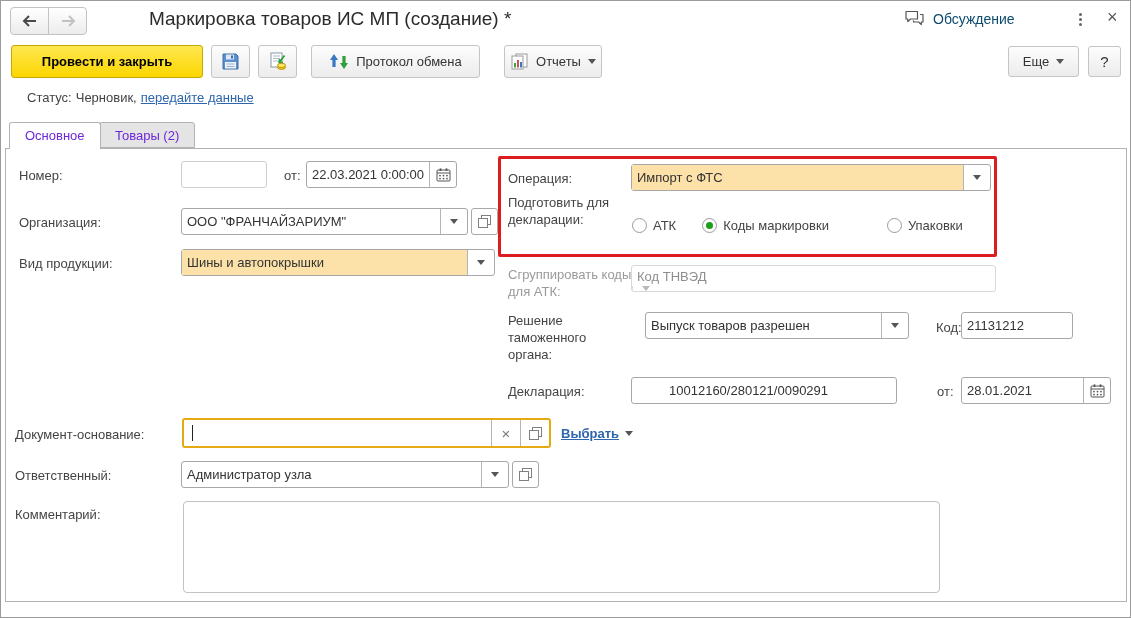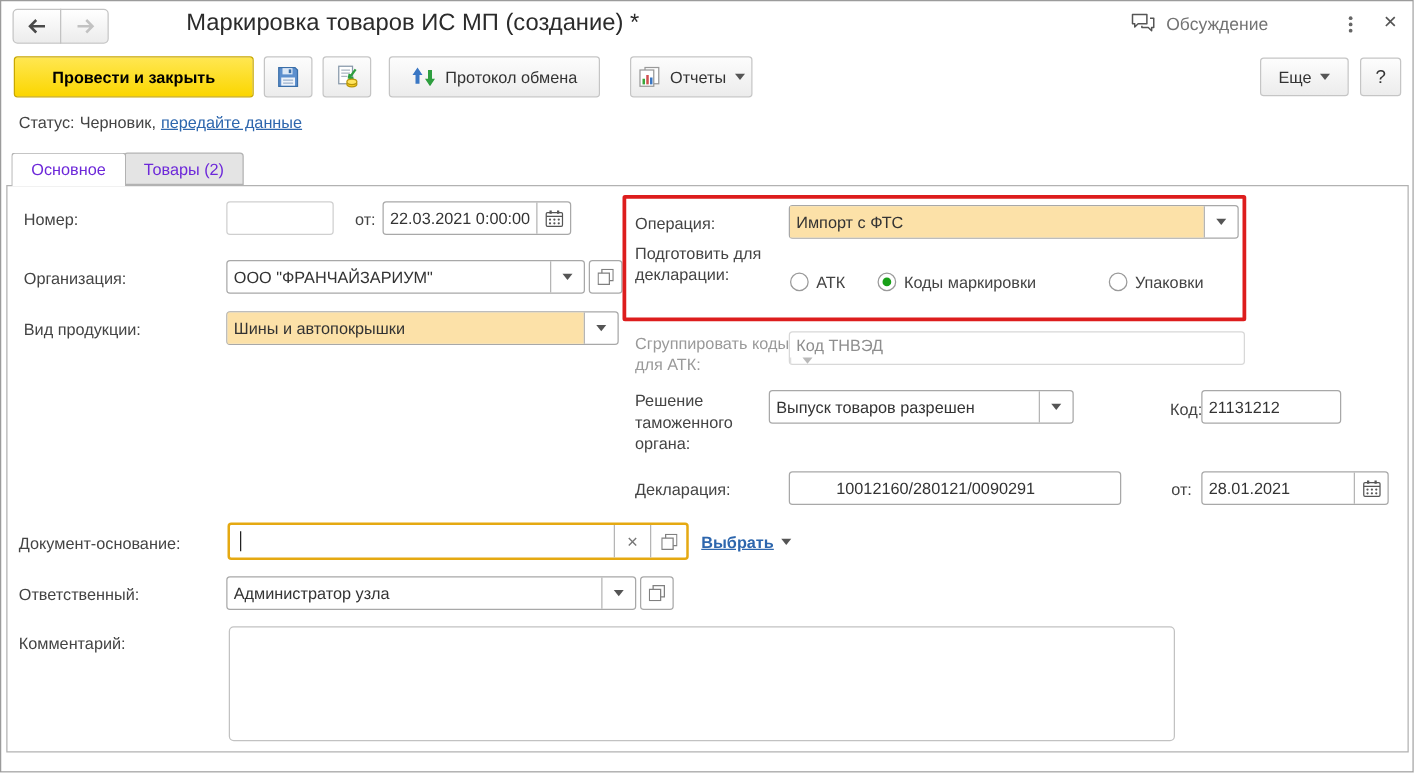--- a/index.html
+++ b/index.html
@@ -11,42 +11,42 @@
   .window *{box-sizing:border-box;}
 
   
   .navgroup{position:absolute; left:9px; top:6px; display:flex;}
   .navbtn{width:39px; height:28px; border:1px solid #c3c3c3; background:linear-gradient(#ffffff,#ececec);
           display:flex; align-items:center; justify-content:center;}
   .navbtn.first{border-radius:4px 0 0 4px;}
   .navbtn.second{border-radius:0 4px 4px 0; margin-left:-1px;}
   .title{position:absolute; left:148px; top:7px; font-size:19px; color:#2b2b2b; white-space:nowrap;}
   .discussion{position:absolute; left:903px; top:9px; display:flex; align-items:center; gap:8px;
-              color:#737373; font-size:14px; cursor:pointer;}
+              color:#0c4a6e; font-size:14px; cursor:pointer;}
   .dots{position:absolute; left:1072px; top:10px; display:flex; flex-direction:column; gap:2px; padding:2px 6px; cursor:pointer;}
   .dots i{width:3px; height:3px; border-radius:50%; background:#666;}
   .closex{position:absolute; left:1100px; top:4px; font-size:18px; color:#555; padding:2px 6px; cursor:pointer;}
 
   
   .btn{position:absolute; border:1px solid #c5c5c5; border-radius:3px;
        background:linear-gradient(#fdfdfd,#ececec); display:flex; align-items:center; justify-content:center;
        gap:7px; color:#333; cursor:pointer; white-space:nowrap;}
   .btn-primary{background:linear-gradient(#ffe751,#fbd600); border-color:#c9a800; font-weight:bold; color:#000;}
   #btn-post-close{left:10px; top:44px; width:192px; height:33px; font-size:13px;}
   #btn-save{left:210px; top:44px; width:39px; height:33px;}
   #btn-post{left:257px; top:44px; width:39px; height:33px;}
   #btn-protocol{left:310px; top:44px; width:169px; height:33px;}
   #btn-reports{left:503px; top:44px; width:98px; height:33px;}
   #btn-more{left:1007px; top:45px; width:71px; height:31px;}
   #btn-help{left:1087px; top:45px; width:33px; height:31px; font-size:15px;}
 
   .arrow-down{width:0; height:0; border-left:4px solid transparent; border-right:4px solid transparent; border-top:5px solid #555;}
 
   
-  .status{position:absolute; left:14px; top:89px; white-space:nowrap;}
+  .status{position:absolute; left:26px; top:89px; white-space:nowrap;}
   .status span{margin-right:4px;}
   .link{color:#2d66ad; text-decoration:underline; cursor:pointer;}
 
   
   .tab{position:absolute; top:121px; height:26px; line-height:25px; padding:0 15px;
        border:1px solid #b2b2b2; border-radius:3px 3px 0 0; cursor:pointer; color:#6d28d9;}
   .tab.active{left:8px; height:27px; background:#fff; border-bottom:none; z-index:3;}
   .tab.inactive{left:98px; background:#e4e4e4; z-index:1;}
   .panel{position:absolute; left:4px; top:147px; width:1122px; height:454px;
          border:1px solid #b2b2b2; background:#fff; z-index:0;}
@@ -79,21 +79,21 @@
   #lbl-oper{left:507px; top:169px;}          #fld-oper{left:630px; top:163px; width:360px;}
   #lbl-prepare{left:507px; top:193px; width:112px;}
   .radios{position:absolute; left:631px; top:217px; display:flex; align-items:center; z-index:4;}
   .radio{display:flex; align-items:center; gap:6px; cursor:pointer; color:#444;}
   .rc{width:15px; height:15px; border-radius:50%; border:1px solid #9a9a9a; background:#fff; position:relative;}
   .rc.sel::after{content:""; position:absolute; left:3px; top:3px; width:7px; height:7px; border-radius:50%; background:#18a018;}
   #radio2{margin-left:26px;} #radio3{margin-left:58px;}
   #lbl-group{left:507px; top:265px; width:128px; color:#9a9a9a;}
   #fld-group{left:630px; top:264px; width:365px;}
   #lbl-customs{left:507px; top:311px; width:120px;}
-  #fld-customs{left:614px; top:311px; width:244px;}
+  #fld-customs{left:644px; top:311px; width:264px;}
   #lbl-code{left:935px; top:318px;}          #fld-code{left:960px; top:311px; width:112px;}
   #lbl-decl{left:507px; top:382px;}          #fld-decl{left:630px; top:376px; width:266px;padding-left:32px;}
   #lbl-decl-ot{left:936px; top:382px;}       #fld-date2{left:960px; top:376px; width:150px;}
   #lbl-basedoc{left:14px; top:425px;}
   #fld-basedoc{left:181px; top:417px; width:369px; height:30px; border:2px solid #e5a912;}
   #fld-basedoc .seg{width:29px;}
   #link-choose{position:absolute; left:560px; top:425px; display:flex; align-items:center; gap:6px; z-index:4;}
   #link-choose .link{font-weight:bold;}
   #lbl-resp{left:14px; top:466px;}           #fld-resp{left:180px; top:460px; width:328px;}
   #open-resp{left:511px; top:460px;}

